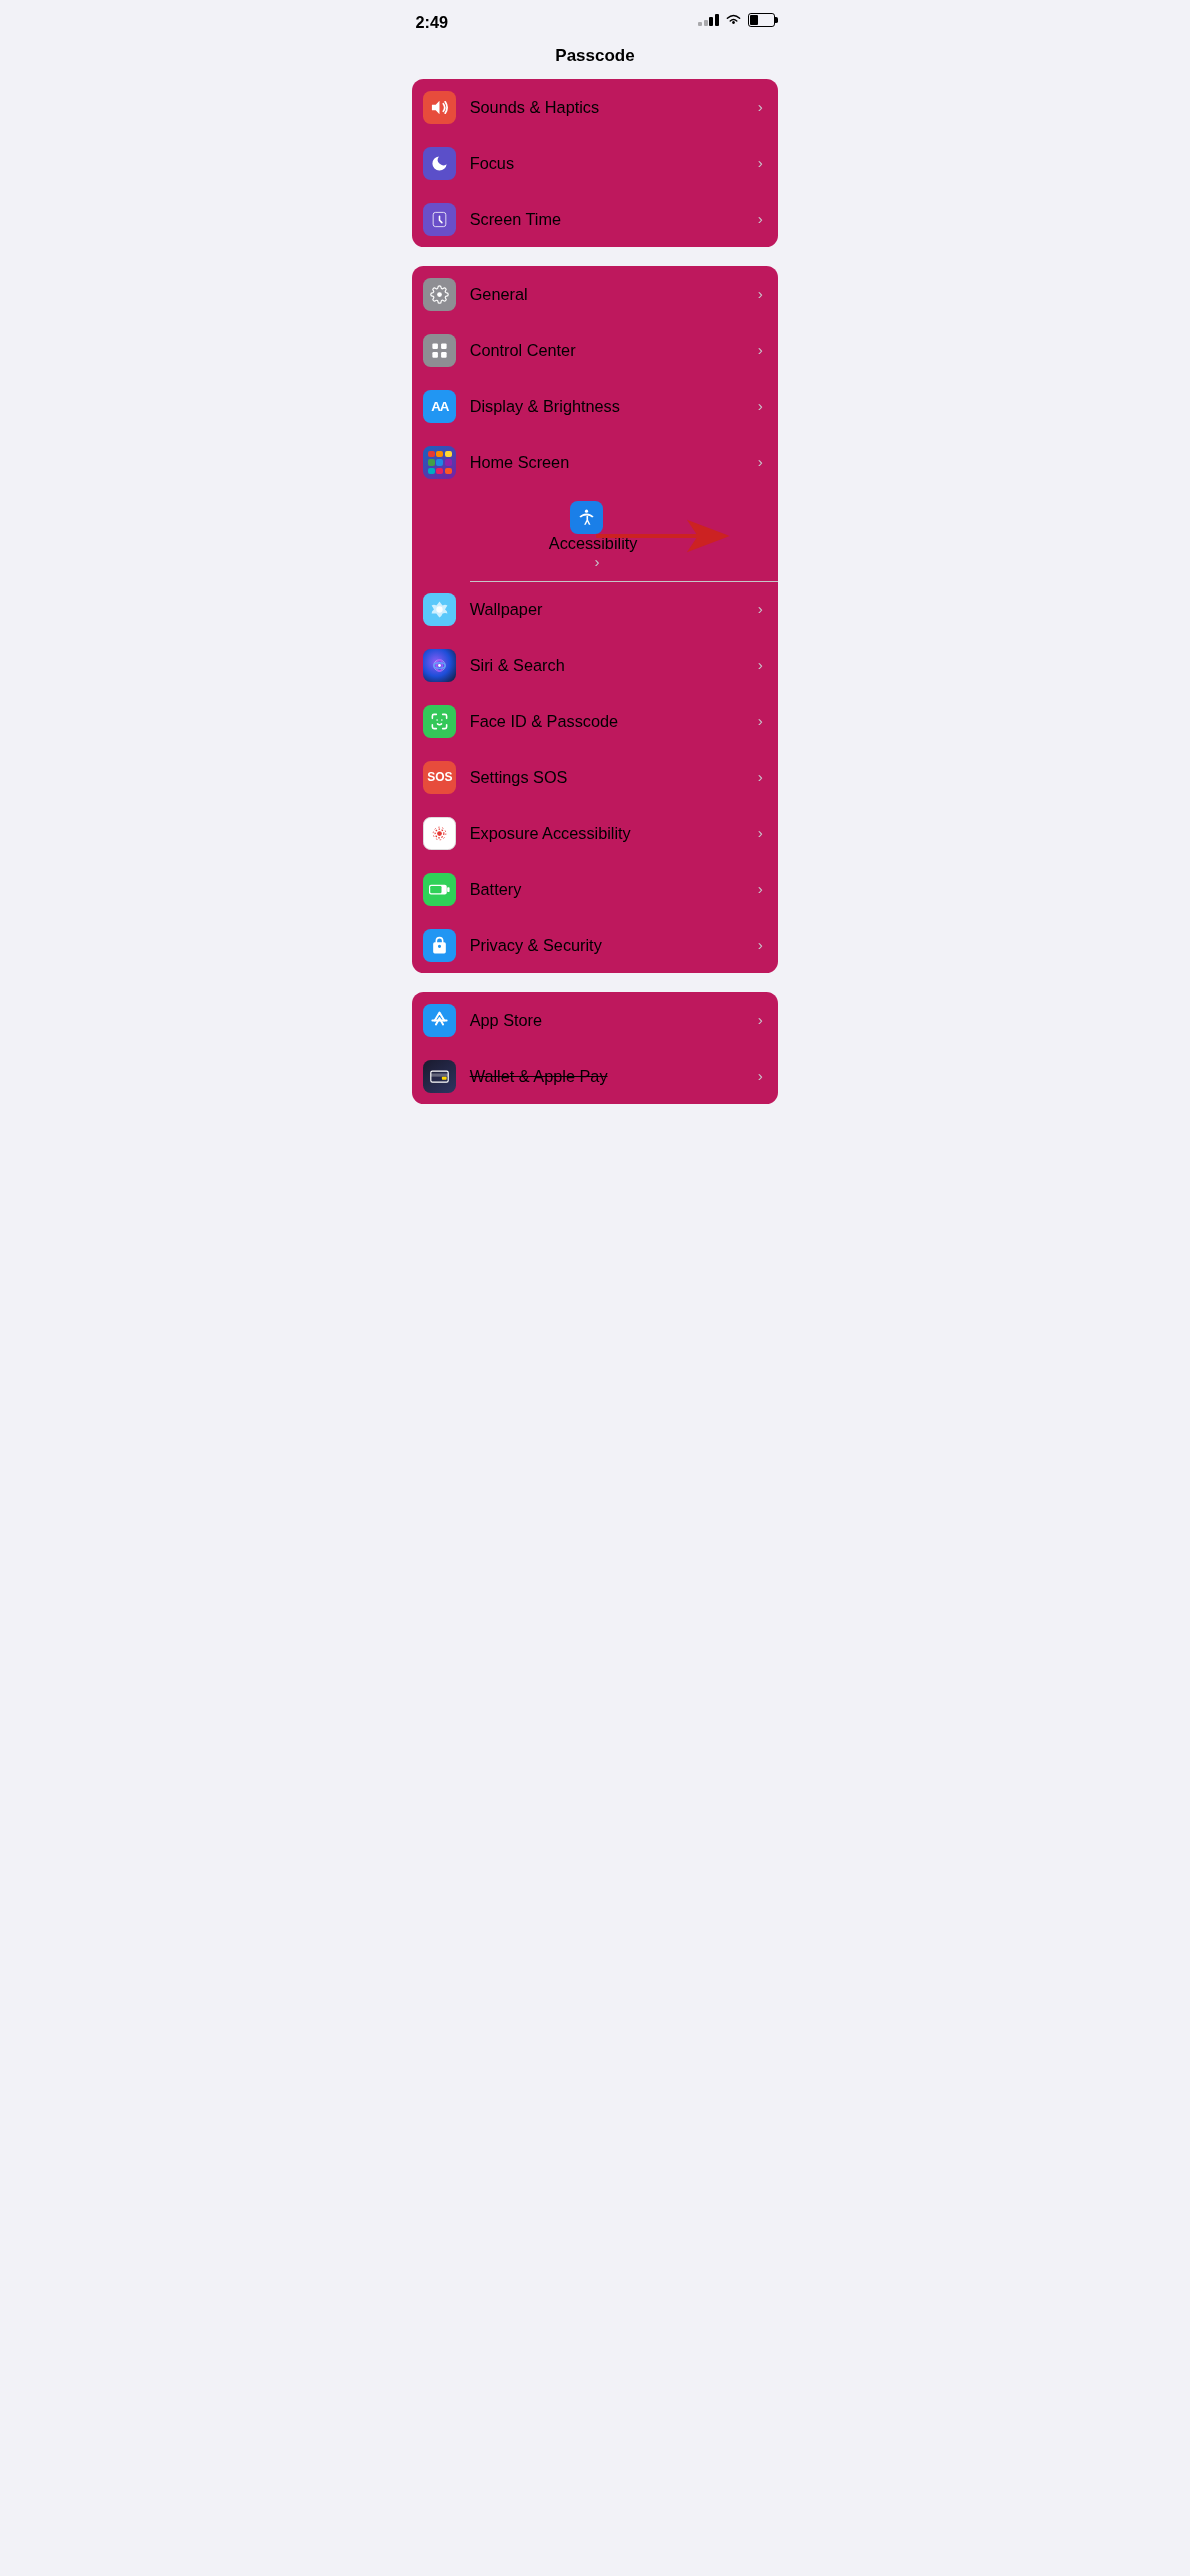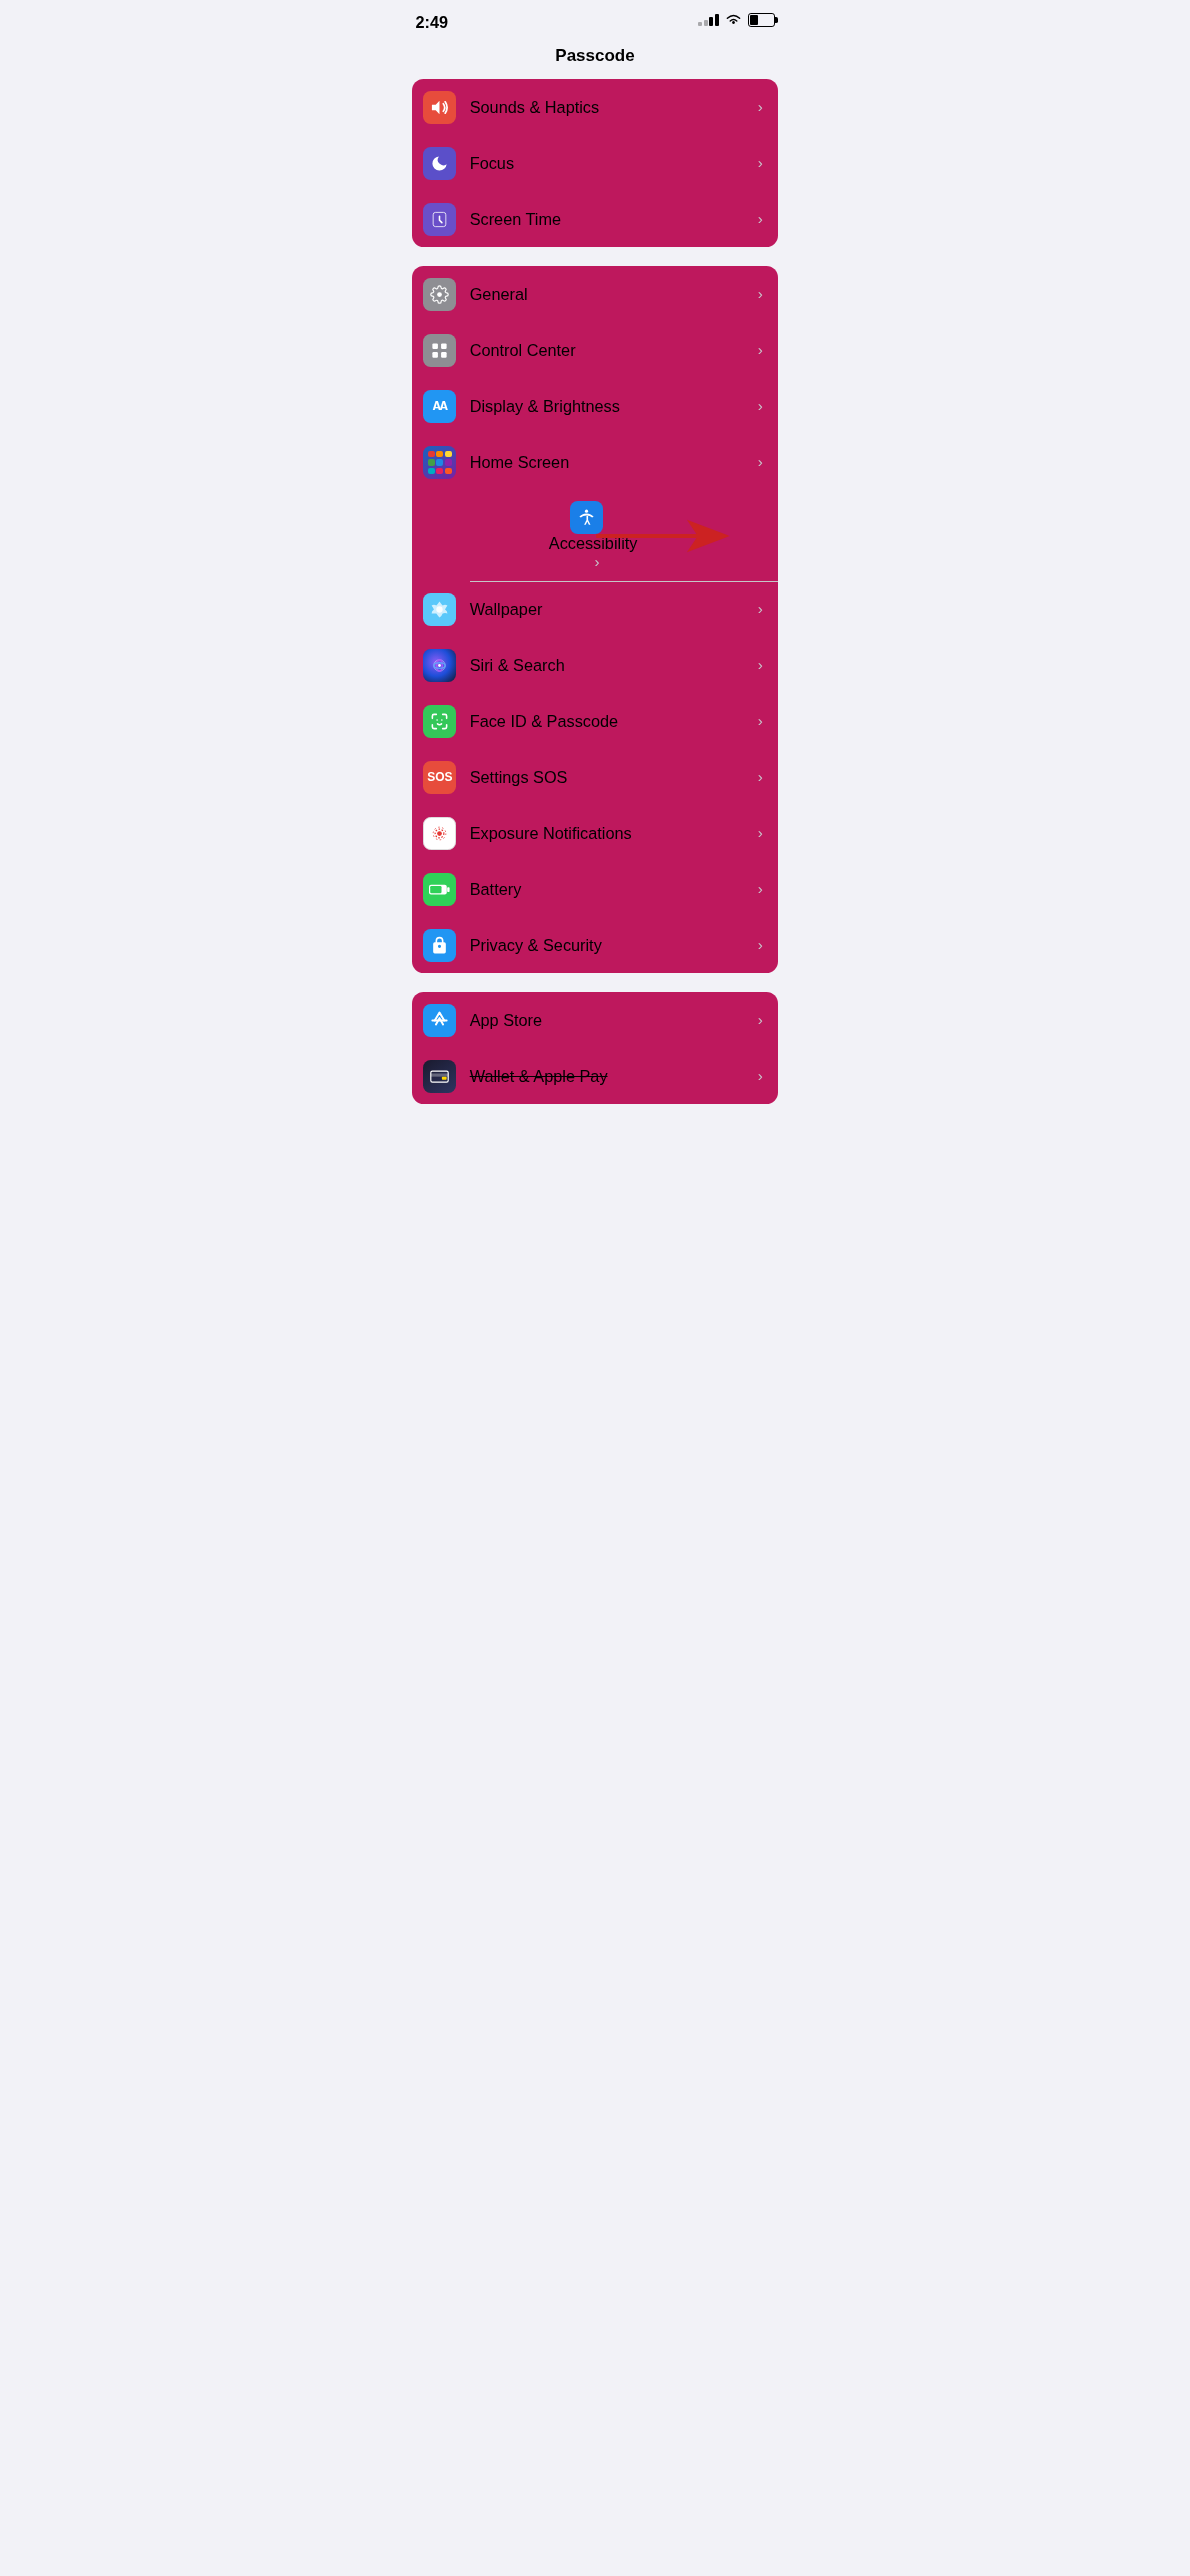--- a/index.html
+++ b/index.html
@@ -244,21 +244,21 @@
         <rect x="14" y="3" width="7" height="7" rx="1.5" fill="white"></rect>
         <rect x="3" y="14" width="7" height="7" rx="1.5" fill="white"></rect>
         <rect x="14" y="14" width="7" height="7" rx="1.5" fill="white"></rect>
       </svg>
     </div>
     <span class="settings-item-label">Control Center</span>
     <span class="chevron">›</span>
   </div>
 
   <div class="settings-item">
-    <div class="settings-item-icon icon-blue" style="font-size:13.4px; font-weight:700; font-family: Liberation Mono, monospace; background:#2196f3; color:white; letter-spacing:-1px;">
+    <div class="settings-item-icon icon-blue" style="font-size:13.4px; font-weight:700; font-family: Liberation Sans, sans-serif; background:#2196f3; color:white; letter-spacing:-1px;">
       AA
     </div>
     <span class="settings-item-label">Display &amp; Brightness</span>
     <span class="chevron">›</span>
   </div>
 
   <div class="settings-item">
     <div class="settings-item-icon" style="background: linear-gradient(145deg,#1565c0,#7b1fa2); display:grid; grid-template-columns:1fr 1fr 1fr; gap:1.9px; padding:4.8px;">
       <div style="width:6.7px;height:6.7px;background:#e53935;border-radius:1.9px;"></div>
       <div style="width:6.7px;height:6.7px;background:#fb8c00;border-radius:1.9px;"></div>
@@ -339,21 +339,21 @@
   </div>
 
   <div class="settings-item">
     <div class="settings-item-icon" style="background:#fff; border:1px solid #ddd;">
       <svg width="19" height="19" viewBox="0 0 24 24">
         <circle cx="12" cy="12" r="3" fill="#e53935"></circle>
         <circle cx="12" cy="12" r="5.5" fill="none" stroke="#e53935" stroke-width="1.5" stroke-dasharray="2 2"></circle>
         <circle cx="12" cy="12" r="8" fill="none" stroke="#e53935" stroke-width="1" stroke-dasharray="2 3"></circle>
       </svg>
     </div>
-    <span class="settings-item-label">Exposure Notifications</span>
+    <span class="settings-item-label">Exposure Accessibility</span>
     <span class="chevron">›</span>
   </div>
 
   <div class="settings-item">
     <div class="settings-item-icon icon-battery-green">
       <svg width="21" height="13.4" viewBox="0 0 26 14">
         <rect x="0" y="1" width="22" height="12" rx="2.5" fill="white"></rect>
         <rect x="1.5" y="2.5" width="14" height="9" rx="1.5" fill="#30d158"></rect>
         <rect x="22.5" y="4" width="3" height="6" rx="1" fill="white"></rect>
       </svg>

